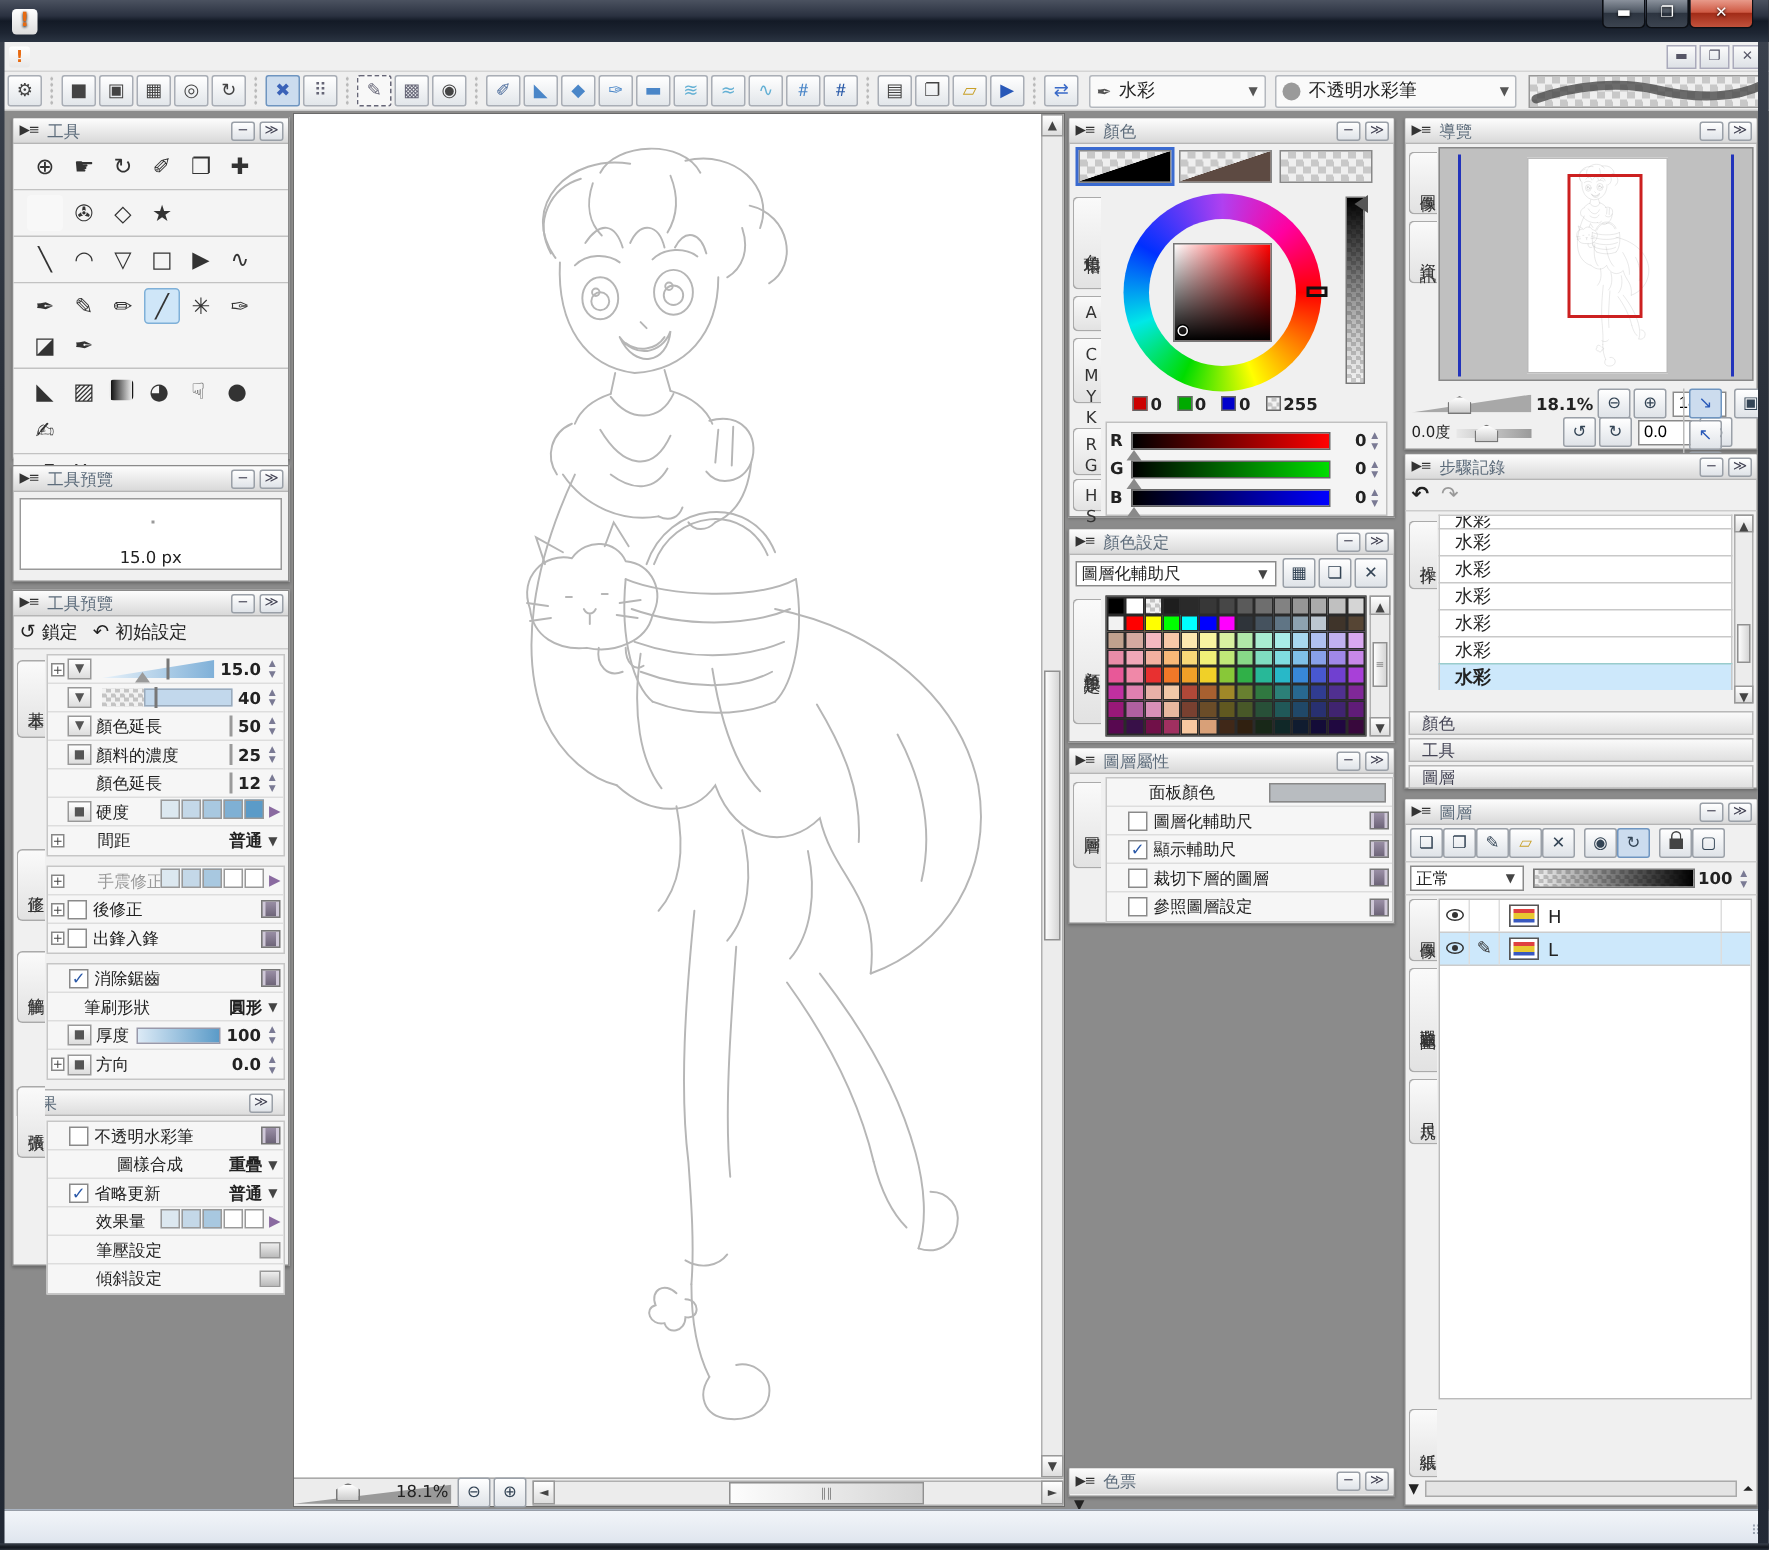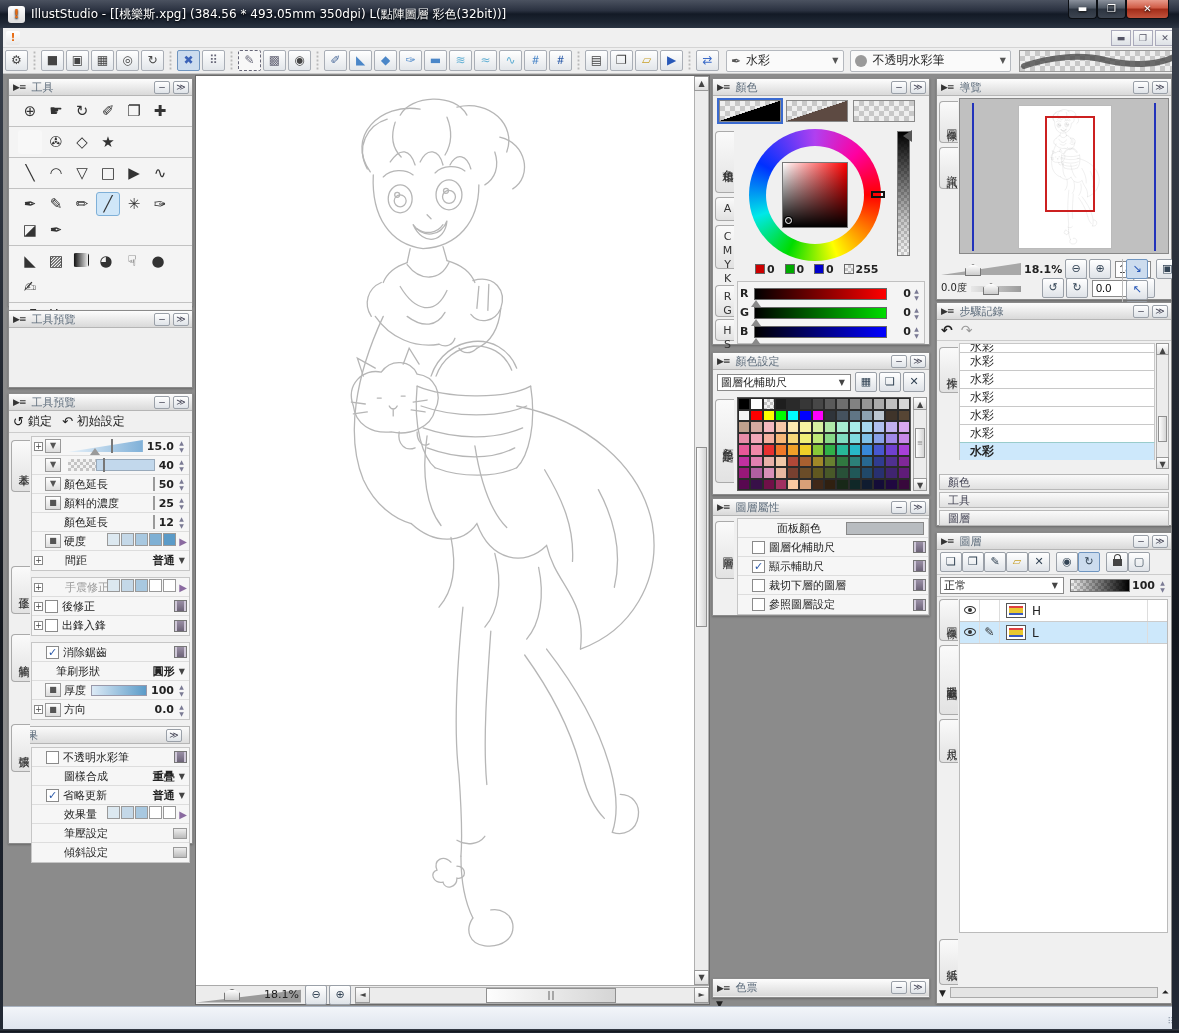--- a/index.html
+++ b/index.html
@@ -155,21 +155,20 @@
   .edge { background:linear-gradient(180deg,#3a414d,#12161d 60%,#232a36); }
   svg.sketch path, svg.sketch ellipse, svg.sketch circle { fill:none; stroke:#b6b6b6; stroke-width:1.3; stroke-linecap:round; }
 </style>
 </head>
 <body>
 
 <div id="app">
 
   <div id="titlebar" class="abs">
     <div id="title-icon">!</div>
-    <span>IllustStudio - [[桃樂斯.xpg] (384.56 * 493.05mm 350dpi)   L(點陣圖層 彩色(32bit))]</span>
     <div class="wbtns">
       <div class="wbtn">▬</div>
       <div class="wbtn">❐</div>
       <div class="wbtn close">✕</div>
     </div>
   </div>
 
   <div id="menubar" class="abs">
     <div id="menu-app-icon">!</div>
   </div>
@@ -294,20 +293,24 @@
       </div>
   </div>
 
   <div class="panel" style="left:8px;top:310px;width:185px;height:78px">
     <div class="phead">
       <span class="pmenu">▶≡</span>
       <span class="ptitle">工具預覽</span>
       <span class="pbtn">−</span>
       <span class="pbtn">≫</span>
     </div>
+    <div style="margin:4px;background:#fff;border:1px solid #999;height:48px;position:relative">
+      <div style="position:absolute;left:50%;top:14px;width:2px;height:2px;background:#999"></div>
+      <div style="position:absolute;left:0;right:0;bottom:1px;text-align:center;font-size:11px">15.0 px</div>
+    </div>
   </div>
 
   <div class="panel" style="left:8px;top:393px;width:185px;height:451px">
     <div class="phead">
       <span class="pmenu">▶≡</span>
       <span class="ptitle">工具預覽</span>
       <span class="pbtn">−</span>
       <span class="pbtn">≫</span>
     </div>
     <div style="display:flex;align-items:center;height:22px;padding:0 4px;border-bottom:1px solid #ccc">
@@ -430,21 +433,21 @@
     </div>
 
     <div class="vtab" style="top:330px;height:48px">擴張</div>
     <div class="optsec">
       <div class="optrow">
         <span class="cb" style="margin-left:12px"></span>
         <span class="olabel">不透明水彩筆</span>
         <span class="gearic"></span>
       </div>
       <div class="optrow">
-        <span class="olabel" style="margin-left:30px">圖樣合成</span>
+        <span class="olabel" style="margin-left:44px">圖樣合成</span>
         <span class="oval">重疊</span>
         <span class="dd">▼</span>
       </div>
       <div class="optrow">
         <span class="cb" style="margin-left:12px">✓</span>
         <span class="olabel">省略更新</span>
         <span class="oval">普通</span>
         <span class="dd">▼</span>
       </div>
       <div class="optrow">
@@ -785,21 +788,21 @@
   <div class="panel" style="left:712px;top:498px;width:218px;height:118px">
     <div class="phead">
       <span class="pmenu">▶≡</span>
       <span class="ptitle">圖層屬性</span>
       <span class="pbtn">−</span>
       <span class="pbtn">≫</span>
     </div>
     <div class="vtab" style="top:22px;height:58px">圖層</div>
     <div style="margin-left:24px;margin-top:2px;border:1px solid #c6c6c6;background:#f6f6f6">
       <div class="optrow">
-        <span class="olabel" style="margin-left:37px">面板顏色</span>
+        <span class="olabel" style="margin-left:26px">面板顏色</span>
         <span style="width:78px;height:13px;background:#b8bcc0;border:1px solid #888;margin-right:2px"></span>
       </div>
       <div>
 
           <div class="optrow">
             <span class="cb" style="margin-left:12px"></span>
             <span class="olabel">圖層化輔助尺</span>
             <span class="gearic"></span>
           </div>
 
@@ -933,21 +936,21 @@
       <span class="navbtn" style="color:#c8a028">▱</span>
       <span class="navbtn">✕</span>
       <span style="width:6px"></span>
       <span class="navbtn">◉</span>
       <span class="navbtn pressed" style="background:#ccdcee;border-color:#6f95c0">↻</span>
       <span style="width:6px"></span>
       <span class="navbtn"><span class="locki"></span></span>
       <span class="navbtn">▢</span>
     </div>
     <div style="display:flex;align-items:center;padding:2px 3px;border-bottom:1px solid #ccc">
-      <div class="field" style="width:124px;display:flex;align-items:center">
+      <div class="field" style="width:76px;display:flex;align-items:center">
         <span style="flex:1">正常</span>
         <span class="dd">▼</span>
       </div>
       <span style="flex:1;height:13px;margin-left:6px;border:1px solid #777;background:
         linear-gradient(90deg,rgba(0,0,0,0),#000),conic-gradient(#c4c4c4 25%,#f2f2f2 0 50%,#c4c4c4 0 75%,#f2f2f2 0) 0 0/6px 6px repeat"></span>
       <b style="font-size:11px;margin:0 2px">100</b>
       <span class="spin">▲<br>▼</span>
     </div>
     <div class="vtab" style="top:66px;height:42px">圖像</div>
     <div class="vtab" style="top:112px;height:70px">選取範圍</div>

